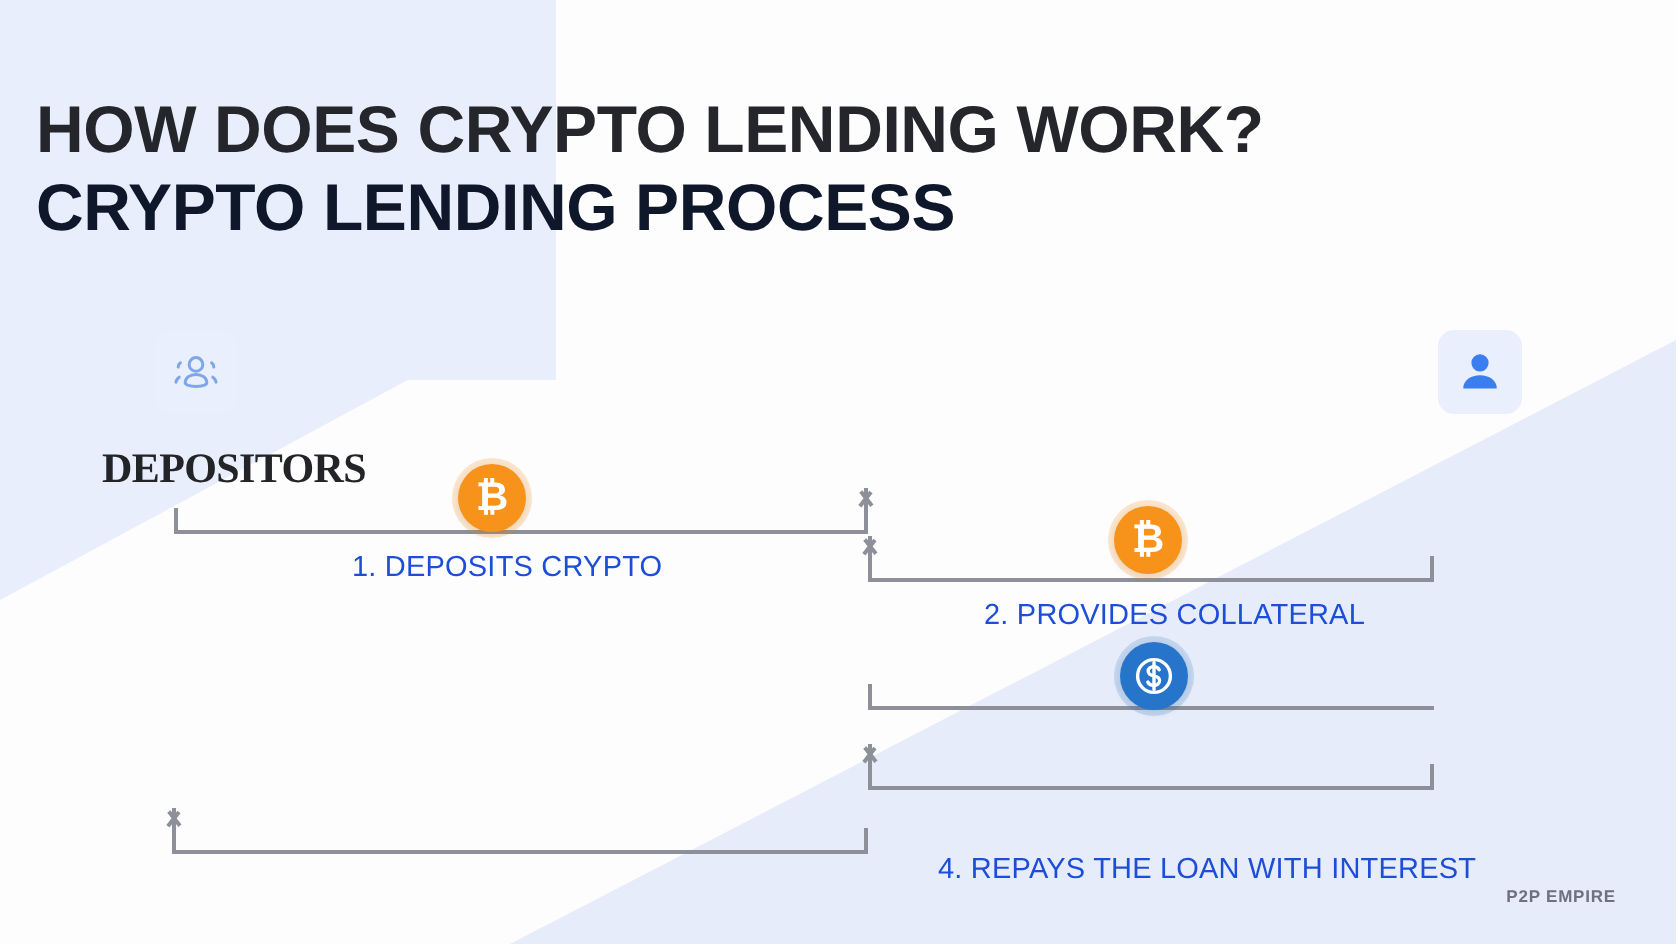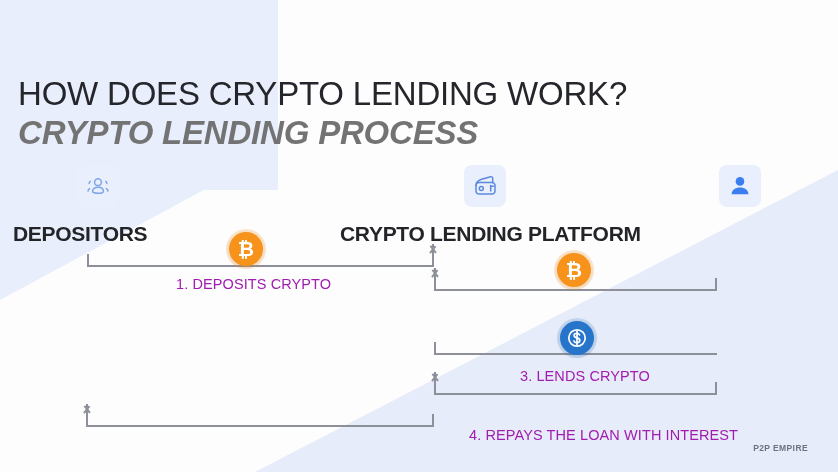--- a/index.html
+++ b/index.html
@@ -23,30 +23,30 @@
   }
   .bg-bottomright{
     position:absolute;left:0;top:0;width:838px;height:472px;
     background:#e6ecf9;
     clip-path:polygon(838px 170px, 838px 472px, 255px 472px);
   }
 
   
   .heading{position:absolute;left:18px;top:47px;}
   .h-line1{
-    font-size:33px;font-weight:normal;color:#25262b;letter-spacing:-0.2px;
-    line-height:36px;white-space:nowrap;margin-top:29px;
+    font-size:33px;font-weight:bold;color:#25262b;letter-spacing:-0.2px;
+    line-height:36px;white-space:nowrap;
   }
   .h-line2{
-    font-size:33px;font-weight:bold;color:#737373;letter-spacing:-0.2px;
-    line-height:36px;white-space:nowrap;margin-top:3px;font-style:italic;
+    font-size:33px;font-weight:bold;color:#0f172a;letter-spacing:-0.2px;
+    line-height:36px;white-space:nowrap;margin-top:3px;
   }
 
   
-  .actor{position:absolute;text-align:left;}
+  .actor{position:absolute;text-align:right;font-family:Liberation Serif, serif;}
   .actor-icon{
     width:42px;height:42px;border-radius:8px;background:#e9effc;
     display:flex;align-items:center;justify-content:center;margin:0 auto;
   }
   .actor-label{
     margin-top:15px;font-size:21px;font-weight:bold;color:#232428;
     white-space:nowrap;letter-spacing:-0.3px;
   }
   #actor-depositors{left:13px;top:165px;width:170px;}
   #actor-platform{left:340px;top:165px;width:290px;}
@@ -62,21 +62,21 @@
   }
   .flow-head{
     position:absolute;width:1.6px;height:22px;background:#8d9099;top:-21px;
   }
   .flow-head::before,.flow-head::after{
     content:"";position:absolute;top:0px;width:1.6px;height:9px;background:#8d9099;
   }
   .flow-head::before{left:-3.2px;transform:rotate(38deg);transform-origin:bottom center;}
   .flow-head::after{left:3.2px;transform:rotate(-38deg);transform-origin:bottom center;}
   .flow-label{
-    position:absolute;font-size:14.5px;color:#a21caf;white-space:nowrap;
+    position:absolute;font-size:14.5px;color:#1d4ed8;white-space:nowrap;
     letter-spacing:0.1px;
   }
 
   
   .coin{position:absolute;width:34px;height:34px;border-radius:50%;
         display:flex;align-items:center;justify-content:center;}
   .coin-btc{
     background:#f7931a;
     box-shadow:0 0 0 3px rgba(247,147,26,.22), 0 1px 4px rgba(0,0,0,.12);
     color:#fff;font-size:20px;font-weight:bold;line-height:1;
@@ -114,32 +114,20 @@
         <path d="M7.6 18.4c0-2.6 2.4-4.2 5.4-4.2s5.4 1.6 5.4 4.2c0 1.1-2.4 1.8-5.4 1.8s-5.4-.7-5.4-1.8z"></path>
         <path d="M5.2 8.4c-.7.5-1.1 1.3-1.1 2.1"></path>
         <path d="M20.8 8.4c.7.5 1.1 1.3 1.1 2.1"></path>
         <path d="M4.6 15.6c-.9.6-1.5 1.5-1.6 2.5"></path>
         <path d="M21.4 15.6c.9.6 1.5 1.5 1.6 2.5"></path>
       </svg>
     </div>
     <div class="actor-label">DEPOSITORS</div>
   </div>
 
-  <div class="actor" id="actor-platform">
-    <div class="actor-icon">
-      <svg width="27" height="27" viewBox="0 0 27 27" fill="none" stroke="#5b8ade" stroke-width="1.5" stroke-linejoin="round" stroke-linecap="round">
-        <path d="M4 12.5c0-3 2.4-5.2 5.6-6.2l9-2.6c1.1-.3 2.1.5 2.1 1.6v3.4"></path>
-        <path d="M4 12.5v5.2c0 1.9 1.6 3.3 3.5 3.3h12.2c1.8 0 3.3-1.4 3.3-3.1v-5.4c0-1.7-1.5-3.1-3.3-3.1H7.5C5.6 9.4 4 10.8 4 12.5z"></path>
-        <circle cx="9.3" cy="15.6" r="2"></circle>
-        <path d="M18.7 12.6v5.4"></path>
-        <path d="M18.7 13.2h2.6"></path>
-      </svg>
-    </div>
-    <div class="actor-label">CRYPTO LENDING PLATFORM</div>
-  </div>
 
   <div class="actor" id="actor-borrower">
     <div class="actor-icon">
       <svg width="26" height="26" viewBox="0 0 26 26" fill="#3b7ef0">
         <circle cx="13" cy="8.4" r="4.3"></circle>
         <path d="M4.6 21.2c0-4 3.8-6.6 8.4-6.6s8.4 2.6 8.4 6.6z"></path>
       </svg>
     </div>
   </div>
 
@@ -151,30 +139,30 @@
   <div class="flow-label" style="left:176px;top:276px;">1.  DEPOSITS CRYPTO</div>
   <div class="coin coin-btc" style="left:229px;top:232px;">
     <span>₿</span>
   </div>
 
   <div class="flow" style="left:434px;top:289px;">
     <div class="flow-line" style="left:0;width:283px;"></div>
     <div class="flow-tick" style="left:281px;top:-11px;"></div>
     <div class="flow-head" style="left:0;"></div>
   </div>
+  <div class="flow-label" style="left:492px;top:300px;">2. PROVIDES COLLATERAL</div>
   <div class="coin coin-btc" style="left:557px;top:253px;">
     <span>₿</span>
   </div>
 
   <div class="flow" style="left:434px;top:353px;">
     <div class="flow-line" style="left:0;width:283px;"></div>
     <div class="flow-tick" style="left:0;top:-11px;"></div>
 
   </div>
-  <div class="flow-label" style="left:520px;top:368px;">3. LENDS CRYPTO</div>
   <div class="coin coin-usdc" style="left:560px;top:321px;">
     <svg width="26" height="26" viewBox="0 0 26 26" fill="none">
       <circle cx="13" cy="13" r="8.2" stroke="#ffffff" stroke-width="1.7"></circle>
       <path d="M13 6.4v13.2" stroke="#ffffff" stroke-width="1.7" stroke-linecap="round"></path>
       <path d="M15.6 9.9c-.5-1-1.5-1.6-2.7-1.6-1.6 0-2.8.9-2.8 2.3 0 1.3 1 1.9 2.8 2.3 1.9.4 2.9 1.1 2.9 2.4 0 1.4-1.3 2.4-3 2.4-1.3 0-2.4-.6-2.9-1.7" stroke="#ffffff" stroke-width="1.7" stroke-linecap="round"></path>
     </svg>
   </div>
 
   <div class="flow" style="left:434px;top:393px;">
     <div class="flow-line" style="left:0;width:283px;"></div>

